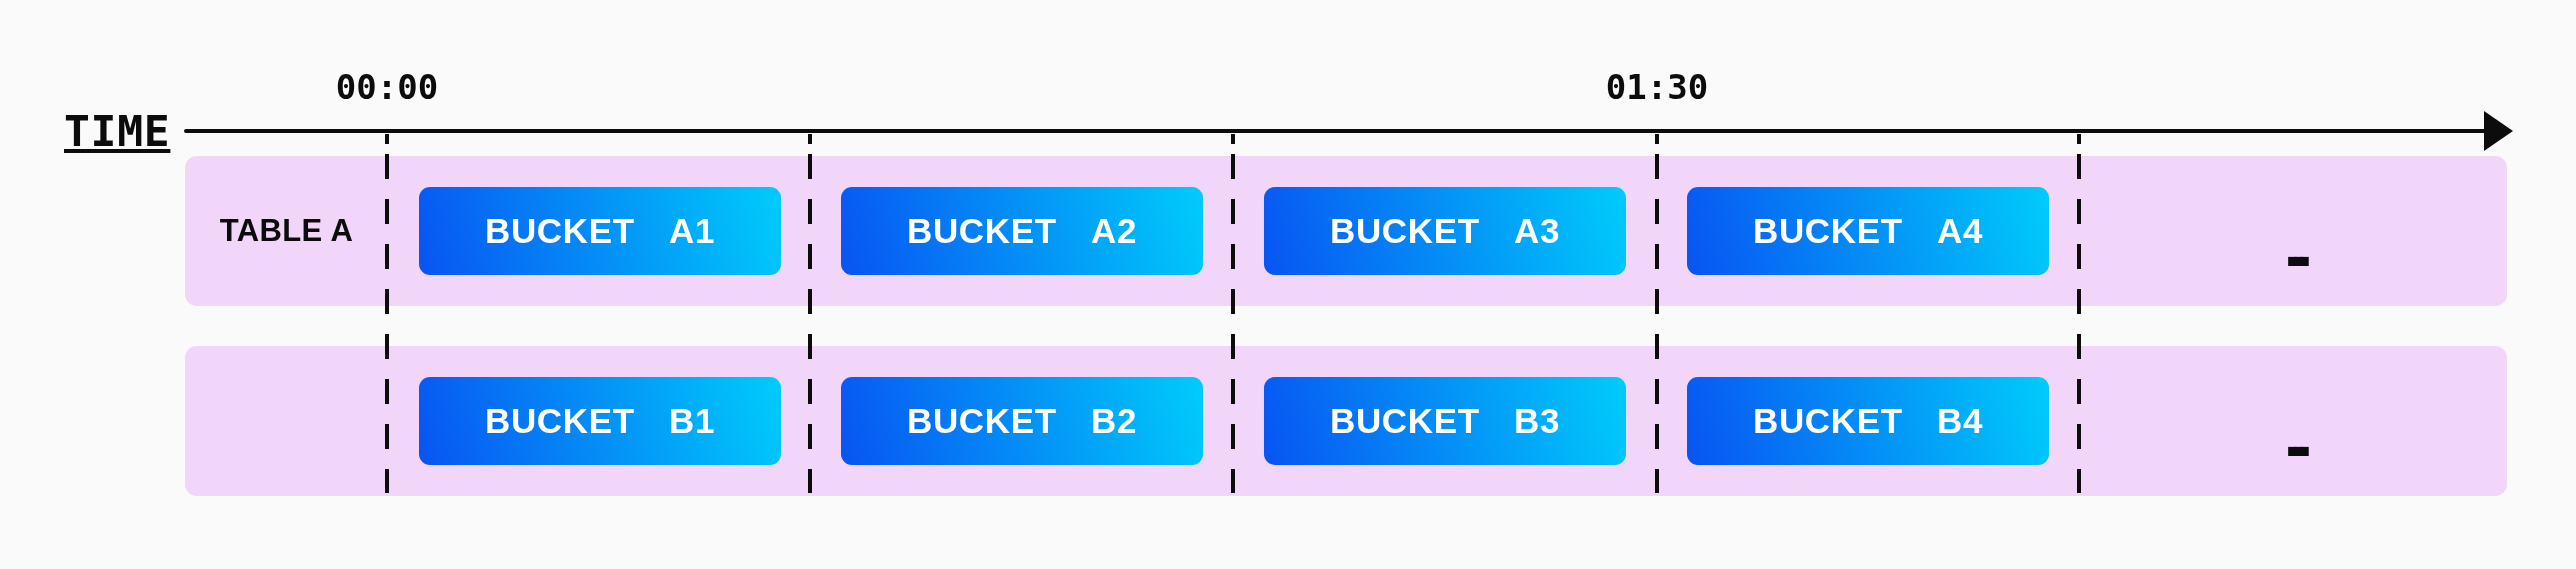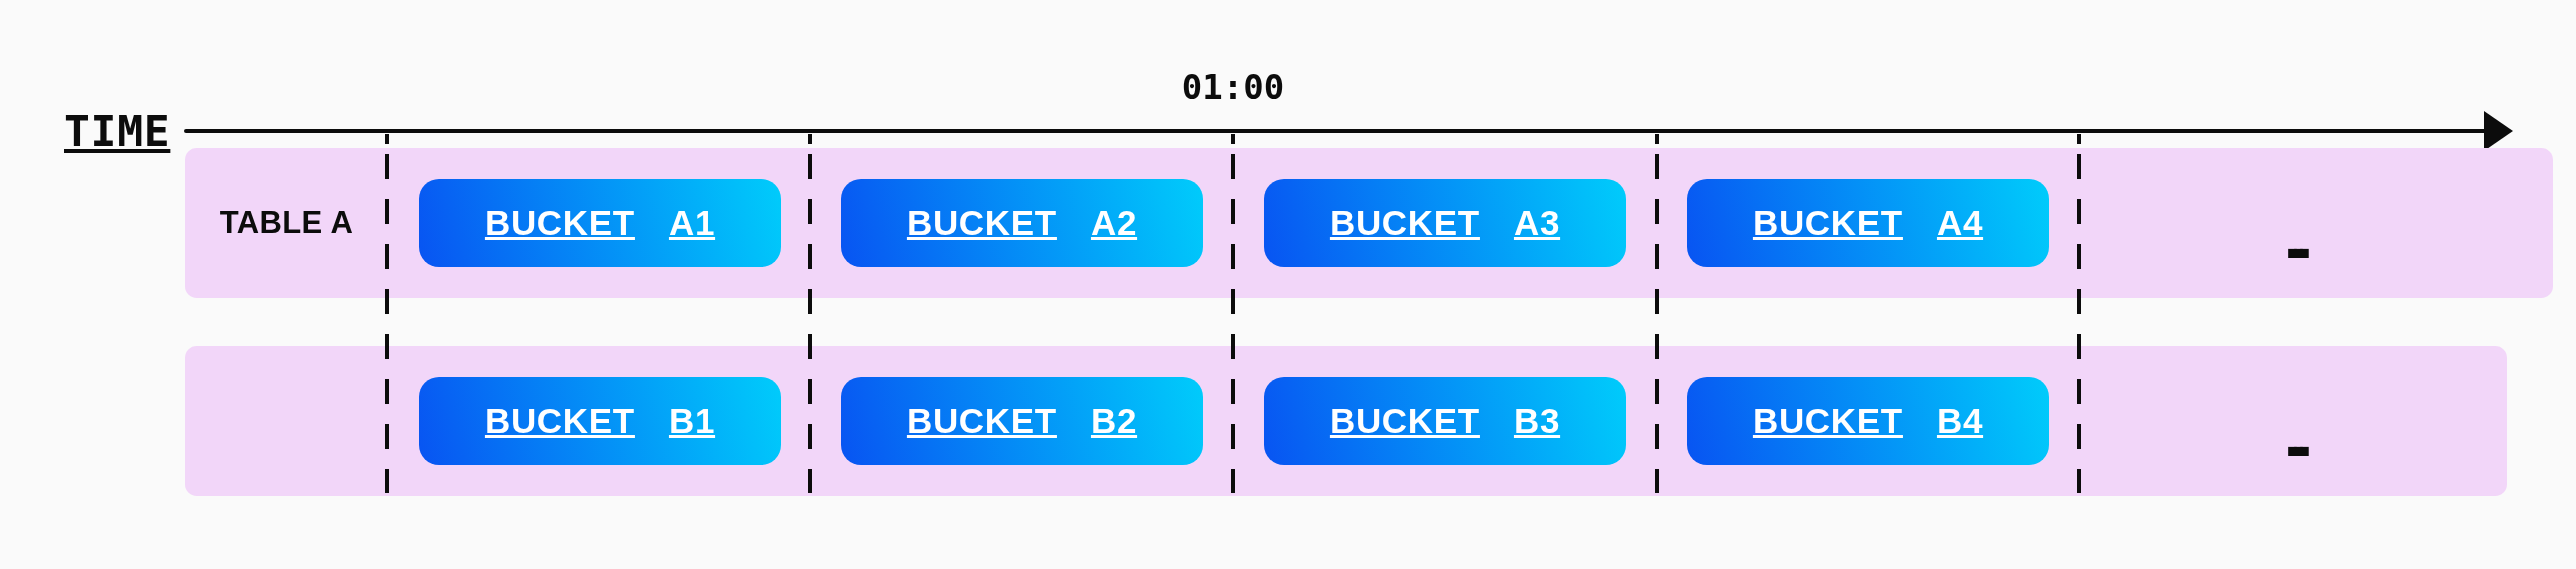--- a/index.html
+++ b/index.html
@@ -47,36 +47,36 @@
   .gridline{
     position:absolute;top:154px;width:4.4px;height:339px;margin-left:-2.2px;
     background:repeating-linear-gradient(180deg,
       var(--ink) 0px, var(--ink) 25px,
       transparent 25px, transparent 45px);
   }
   .table-row{
     position:absolute;left:185px;width:2322px;height:150px;
     background:var(--row-bg);border-radius:11.7px;
   }
-  .row-a{top:148px;padding-left:46px;}
+  .row-a{top:156px;}
   .row-b{top:346px;}
   .row-label{
     position:absolute;left:0;top:0;width:203px;height:100%;
     display:flex;align-items:center;justify-content:center;
     font-weight:bold;font-size:31px;color:var(--ink);
     letter-spacing:0.4px;white-space:nowrap;
   }
   .bucket{
     position:absolute;top:31px;width:362px;height:88px;
-    border-radius:20px;
+    border-radius:11px;
     background:linear-gradient(75deg,var(--bucket-grad-start),var(--bucket-grad-end));
     display:flex;align-items:center;justify-content:center;
     column-gap:34px;
     color:var(--bucket-text);font-weight:bold;font-size:35px;
-    letter-spacing:0.7px;white-space:nowrap;text-decoration:underline;
+    letter-spacing:0.7px;white-space:nowrap;
   }
   .bucket-1{left:234px;}
   .bucket-2{left:656px;}
   .bucket-3{left:1079px;}
   .bucket-4{left:1502px;}
   .ellipsis-cell{
     position:absolute;left:1894px;top:0;width:428px;height:100%;
     display:flex;align-items:center;justify-content:center;
   }
   .ellipsis-text{
@@ -87,21 +87,22 @@
 </style>
 </head>
 <body>
 
 <div class="stage">
 
   <div class="time-label mono">TIME</div>
   <div class="axis-line"></div>
   <div class="arrow-head"></div>
 
-  <div class="tick-label mono" style="left:1233px">01:00</div>
+  <div class="tick-label mono" style="left:387px">00:00</div>
+  <div class="tick-label mono" style="left:1657px">01:30</div>
 
   <div class="tick-mark" style="left:387px"></div>
   <div class="tick-mark" style="left:810px"></div>
   <div class="tick-mark" style="left:1233px"></div>
   <div class="tick-mark" style="left:1657px"></div>
   <div class="tick-mark" style="left:2079px"></div>
 
   <div class="table-row row-a">
     <div class="row-label">TABLE A</div>
     <div class="bucket bucket-1">

